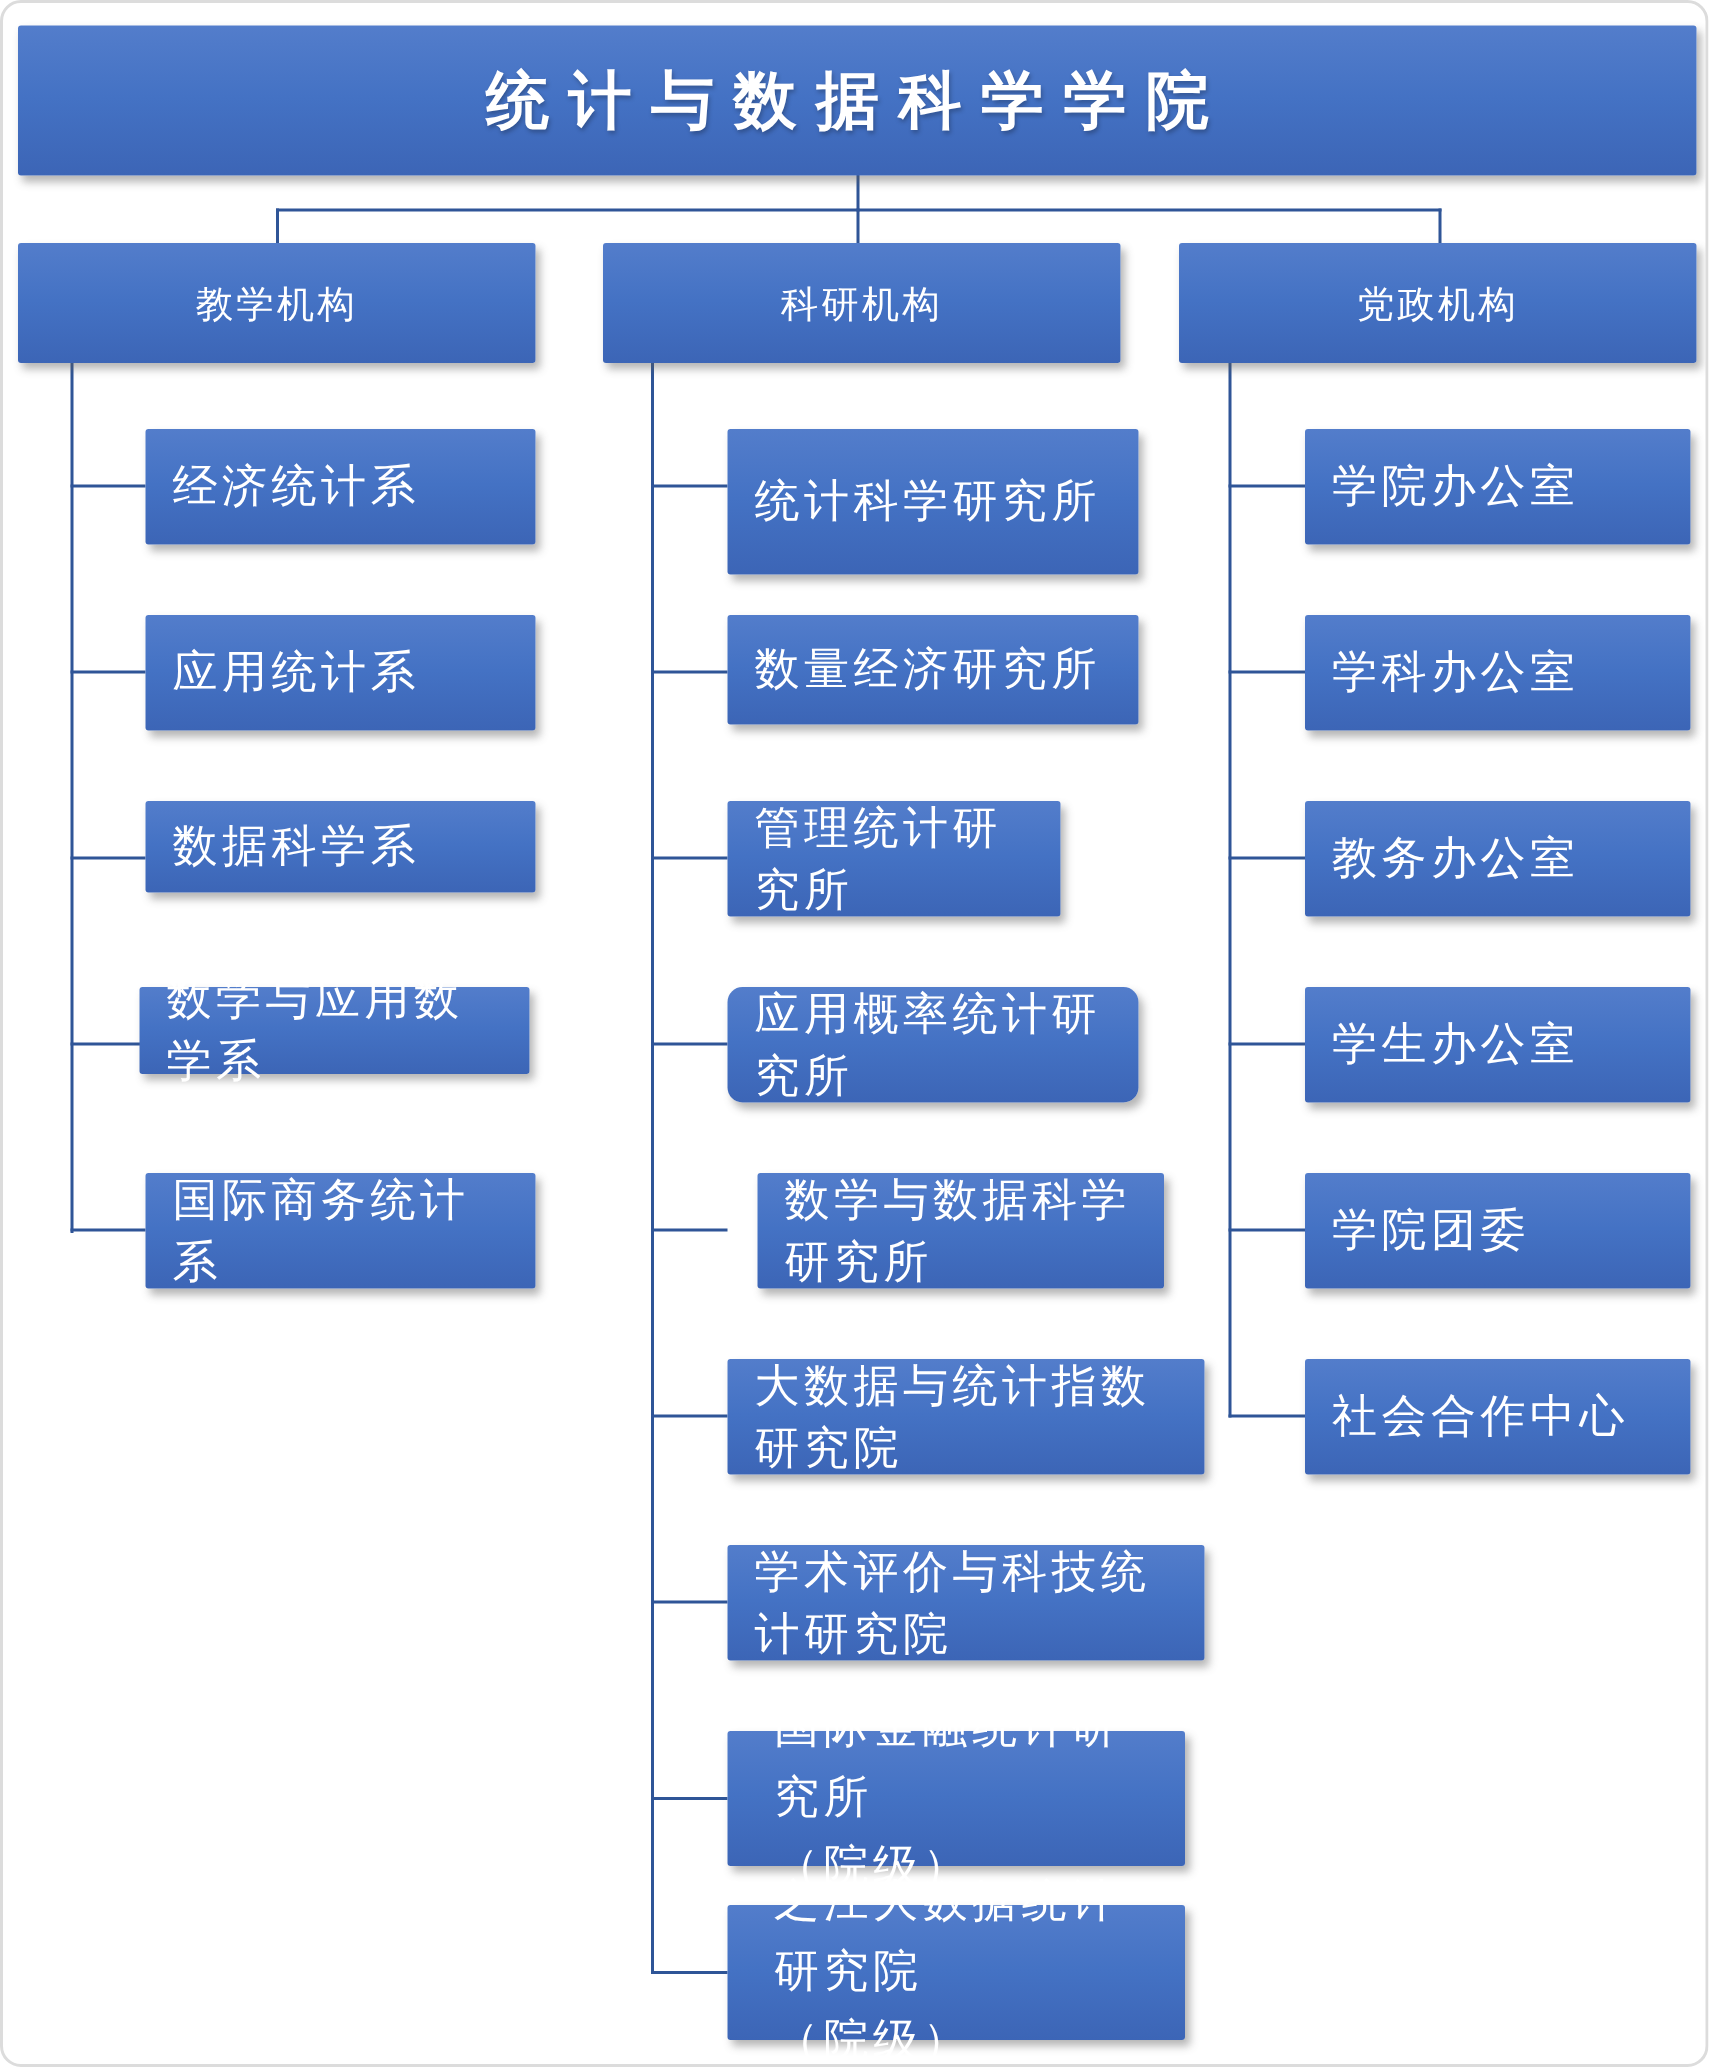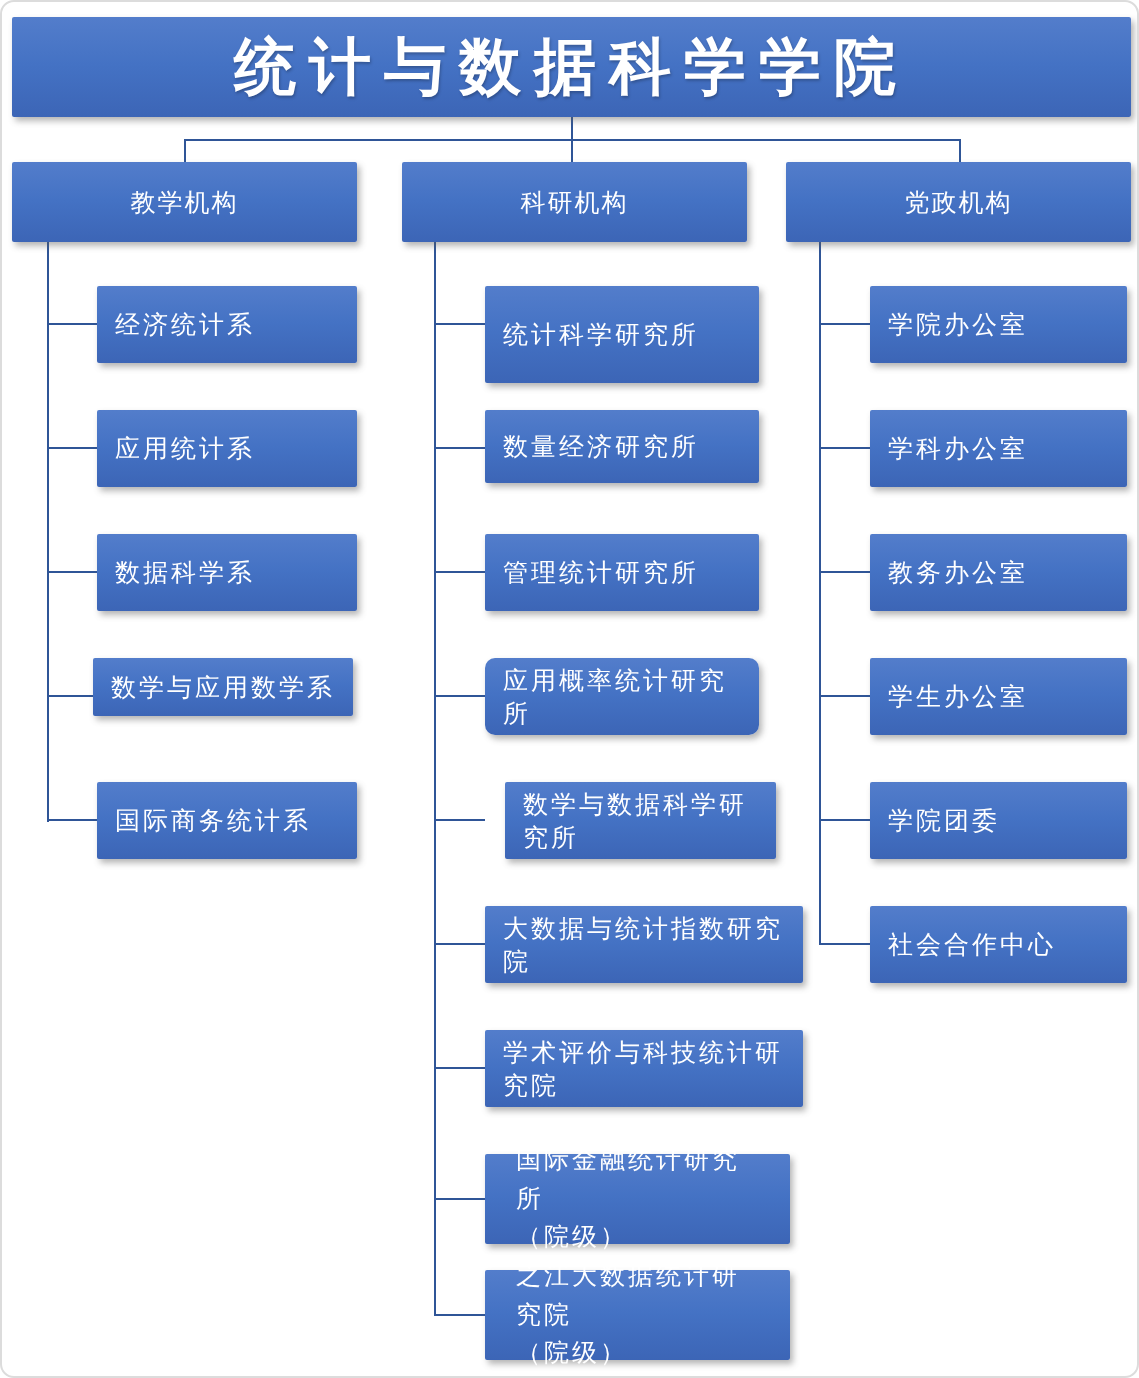--- a/index.html
+++ b/index.html
@@ -18,36 +18,36 @@
     background:linear-gradient(180deg,#537dcb 0%,#4472c4 48%,#3c65b6 100%);
     border-radius:2px;
     box-shadow:3px 4px 6px rgba(90,90,90,0.45);
     color:#ffffff;
     display:flex;
     align-items:center;
     box-sizing:border-box;
   }
   .node.title-node{
     justify-content:center;
-    font-size:62px;
+    font-size:42px;
     font-weight:bold;
     letter-spacing:13px;
     font-family:"DejaVu Serif","Liberation Serif",serif;
     text-shadow:1px 2px 3px rgba(0,0,0,0.25);
   }
   .node.branch-node{
     justify-content:center;
     font-size:25px;
     letter-spacing:2px;
     font-family:"Liberation Sans","DejaVu Sans",sans-serif;
   }
   .node.child-node{
     justify-content:flex-start;
     padding:0 18px;
-    font-size:25px;
+    font-size:30px;
     letter-spacing:3px;
     font-family:"DejaVu Serif","Liberation Serif",serif;
   }
   .node.child-node.two-line{
     flex-direction:column;
     align-items:flex-start;
     justify-content:center;
     line-height:1.55;
     padding:6px 31px;
   }
@@ -106,37 +106,37 @@
   <div class="node branch-node" style="left:784px;top:160px;width:345px;height:80px;">
     <span>党政机构</span>
   </div>
 
   <div class="node child-node" style="left:95px;top:284px;width:260px;height:77px;">
     <span>经济统计系</span>
   </div>
   <div class="node child-node" style="left:95px;top:408px;width:260px;height:77px;">
     <span>应用统计系</span>
   </div>
-  <div class="node child-node" style="left:95px;top:532px;width:260px;height:77px;">
+  <div class="node child-node" style="left:95px;top:532px;width:260px;height:61px;">
     <span>数据科学系</span>
   </div>
   <div class="node child-node" style="left:91px;top:656px;width:260px;height:58px;align-items:center;">
     <span>数学与应用数学系</span>
   </div>
   <div class="node child-node" style="left:95px;top:780px;width:260px;height:77px;">
     <span>国际商务统计系</span>
   </div>
 
   <div class="node child-node" style="left:483px;top:284px;width:274px;height:97px;">
     <span>统计科学研究所</span>
   </div>
   <div class="node child-node" style="left:483px;top:408px;width:274px;height:73px;">
     <span>数量经济研究所</span>
   </div>
-  <div class="node child-node" style="left:483px;top:532px;width:274px;height:77px;">
+  <div class="node child-node" style="left:483px;top:532px;width:222px;height:77px;">
     <span>管理统计研究所</span>
   </div>
   <div class="node child-node" style="left:483px;top:656px;width:274px;height:77px;border-radius:10px;">
     <span>应用概率统计研究所</span>
   </div>
   <div class="node child-node" style="left:483px;top:780px;width:271px;height:77px;margin-left:20px;">
     <span>数学与数据科学研究所</span>
   </div>
   <div class="node child-node" style="left:483px;top:904px;width:318px;height:77px;">
     <span>大数据与统计指数研究院</span>

